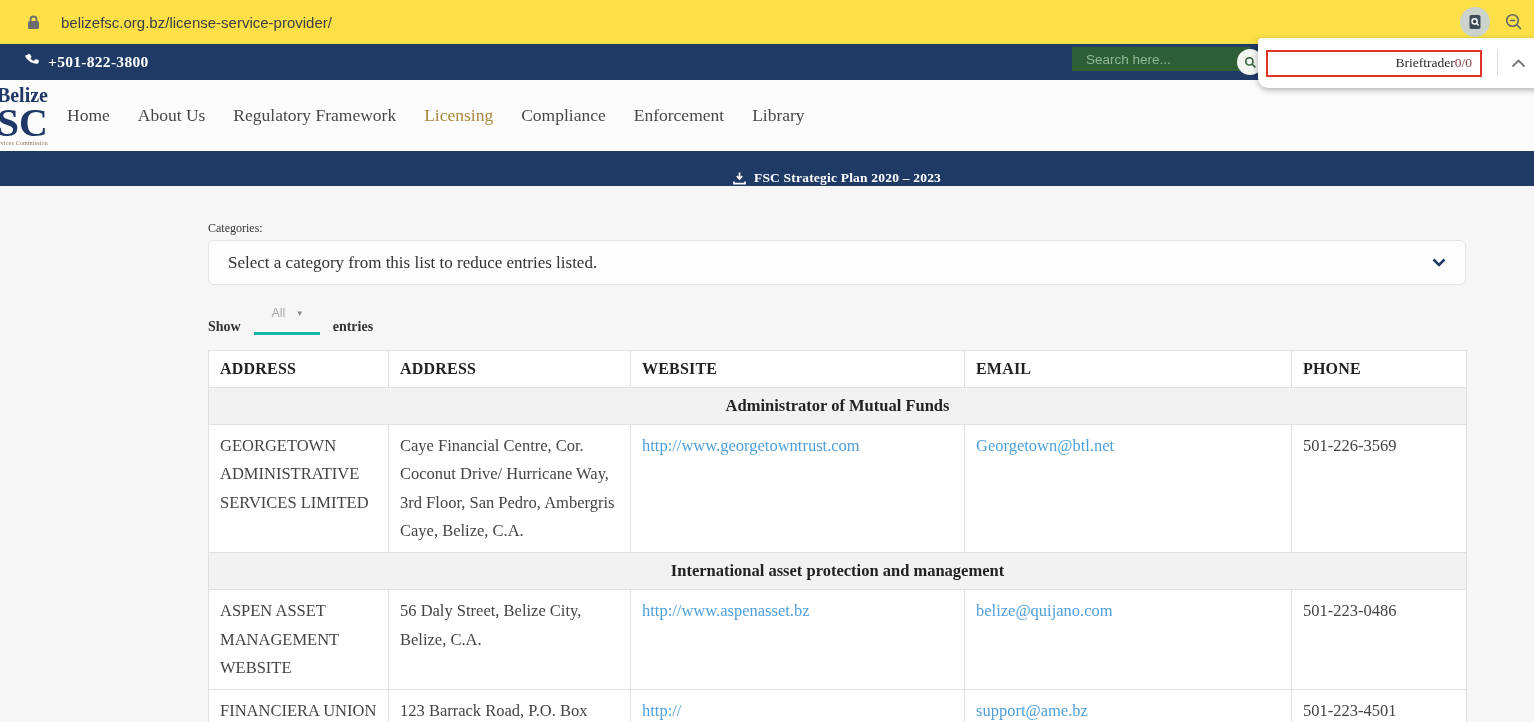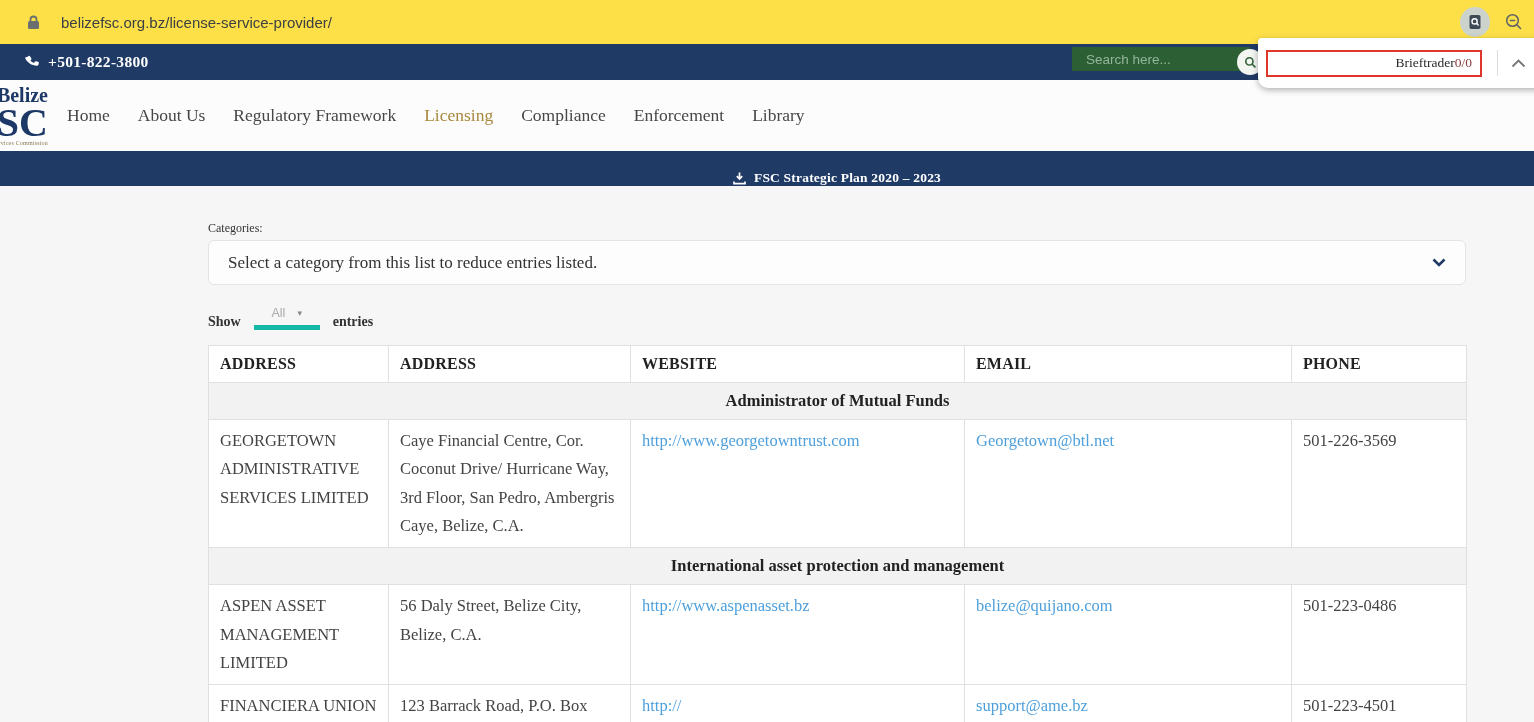--- a/index.html
+++ b/index.html
@@ -9,21 +9,21 @@
   
   .chrome { height:44px; background:#fde047; display:flex; align-items:center; position:relative; }
   .lock-icon { margin-left:27px; display:flex; }
   .url-text { margin-left:21px; font-family:"Liberation Sans", sans-serif; font-size:15px; color:#3c4043; }
   .chrome-right { margin-left:auto; display:flex; align-items:center; }
   .find-circle-btn { width:30px; height:30px; border-radius:50%; background:#ccd3cd; display:flex; align-items:center; justify-content:center; }
   .zoom-btn { margin:0 10px 0 14px; display:flex; }
 
   
   .topbar { height:36px; background:#203a66; position:relative; display:flex; align-items:center; }
-  .phone-wrap { margin-left:25px; display:flex; align-items:center; gap:9px; color:#fff; }
+  .phone-wrap { margin-left:25px; display:flex; gap:9px; color:#fff; }
   .phone-num { font-size:15.5px; font-weight:bold; letter-spacing:.3px; }
   .site-search { position:absolute; left:1072px; top:3px; width:178px; height:24px; background:#2d5f35; display:flex; align-items:center; }
   .site-search input { background:transparent; border:none; outline:none; width:100%; padding:0 14px; font-family:"Liberation Sans", sans-serif; font-size:13.5px; color:#cfe0cf; }
   .site-search input::placeholder { color:#93b59a; }
   .search-go { position:absolute; left:1237px; top:5px; width:26px; height:26px; border-radius:50%; background:#f2f5f0; display:flex; align-items:center; justify-content:center; z-index:5; }
 
   
   .findbar { position:absolute; top:38px; left:1258px; width:286px; height:50px; background:#fff; border-radius:4px 0 0 10px; box-shadow:0 2px 6px rgba(0,0,0,.3); z-index:20; display:flex; align-items:center; }
   .find-field { margin-left:8px; width:216px; height:27px; border:2px solid #e0352b; display:flex; align-items:center; justify-content:flex-end; padding:0 8px; font-family:Liberation Serif, serif; font-size:13.5px; }
   .find-query { color:#2b2b2b; }
@@ -46,21 +46,21 @@
   .banner-inner { display:flex; align-items:center; gap:8px; color:#fff; }
   .banner-label { font-size:13.5px; font-weight:bold; letter-spacing:.2px; }
 
   
   .content { margin-left:208px; width:1258px; }
   .cat-label { margin-top:35px; font-size:12px; color:#333; }
   .cat-select { margin-top:4px; height:45px; background:#fdfdfd; border:1px solid #e4e4e4; border-radius:6px; display:flex; align-items:center; justify-content:space-between; padding:0 19px; cursor:pointer; }
   .cat-select-text { font-size:17px; color:#333; }
   .show-row { margin-top:21px; display:flex; align-items:flex-end; }
   .show-label, .entries-label { font-size:14px; font-weight:bold; color:#333; }
-  .page-size { margin:0 13px; width:66px; border-bottom:5px solid #14b8a6; display:flex; align-items:center; justify-content:center; gap:12px; padding-bottom:5px; cursor:pointer; }
+  .page-size { margin:0 13px; width:66px; border-bottom:3px solid #14b8a6; display:flex; align-items:center; justify-content:center; gap:12px; padding-bottom:12px; cursor:pointer; }
   .page-size-value { font-family:"Liberation Sans", sans-serif; font-size:12.5px; color:#aaa; }
   .page-size-arrow { font-size:9px; color:#888; }
 
   table { margin-top:15px; width:1258px; border-collapse:collapse; table-layout:fixed; background:#fff; }
   th { border:1px solid #e0e0e0; padding:9px 11px; text-align:left; font-size:16px; color:#222; letter-spacing:.2px; }
   td { border:1px solid #e0e0e0; padding:7px 11px; font-size:16.5px; color:#444; line-height:1.72; vertical-align:top; }
   tr.section-row td { background:#f2f2f2; text-align:center; font-weight:bold; color:#222; padding:6px; line-height:1.45; }
   td a { color:#4d9fdc; text-decoration:none; }
 </style>
 </head>
@@ -194,21 +194,21 @@
           <td>GEORGETOWN ADMINISTRATIVE SERVICES LIMITED</td>
           <td>Caye Financial Centre, Cor. Coconut Drive/ Hurricane Way, 3rd Floor, San Pedro, Ambergris Caye, Belize, C.A.</td>
           <td><a>http://www.georgetowntrust.com</a></td>
           <td><a>Georgetown@btl.net</a></td>
           <td>501-226-3569</td>
         </tr>
         <tr class="section-row">
           <td colspan="5">International asset protection and management</td>
         </tr>
         <tr>
-          <td>ASPEN ASSET MANAGEMENT LIMITED</td>
+          <td>ASPEN ASSET MANAGEMENT WEBSITE</td>
           <td>56 Daly Street, Belize City, Belize, C.A.</td>
           <td><a>http://www.aspenasset.bz</a></td>
           <td><a>belize@quijano.com</a></td>
           <td>501-223-0486</td>
         </tr>
         <tr>
           <td>FINANCIERA UNION DEL SUR S.A.</td>
           <td>123 Barrack Road, P.O. Box 222, Belize City, Belize, C.A.</td>
           <td><a>http://</a></td>
           <td><a>support@ame.bz</a></td>

